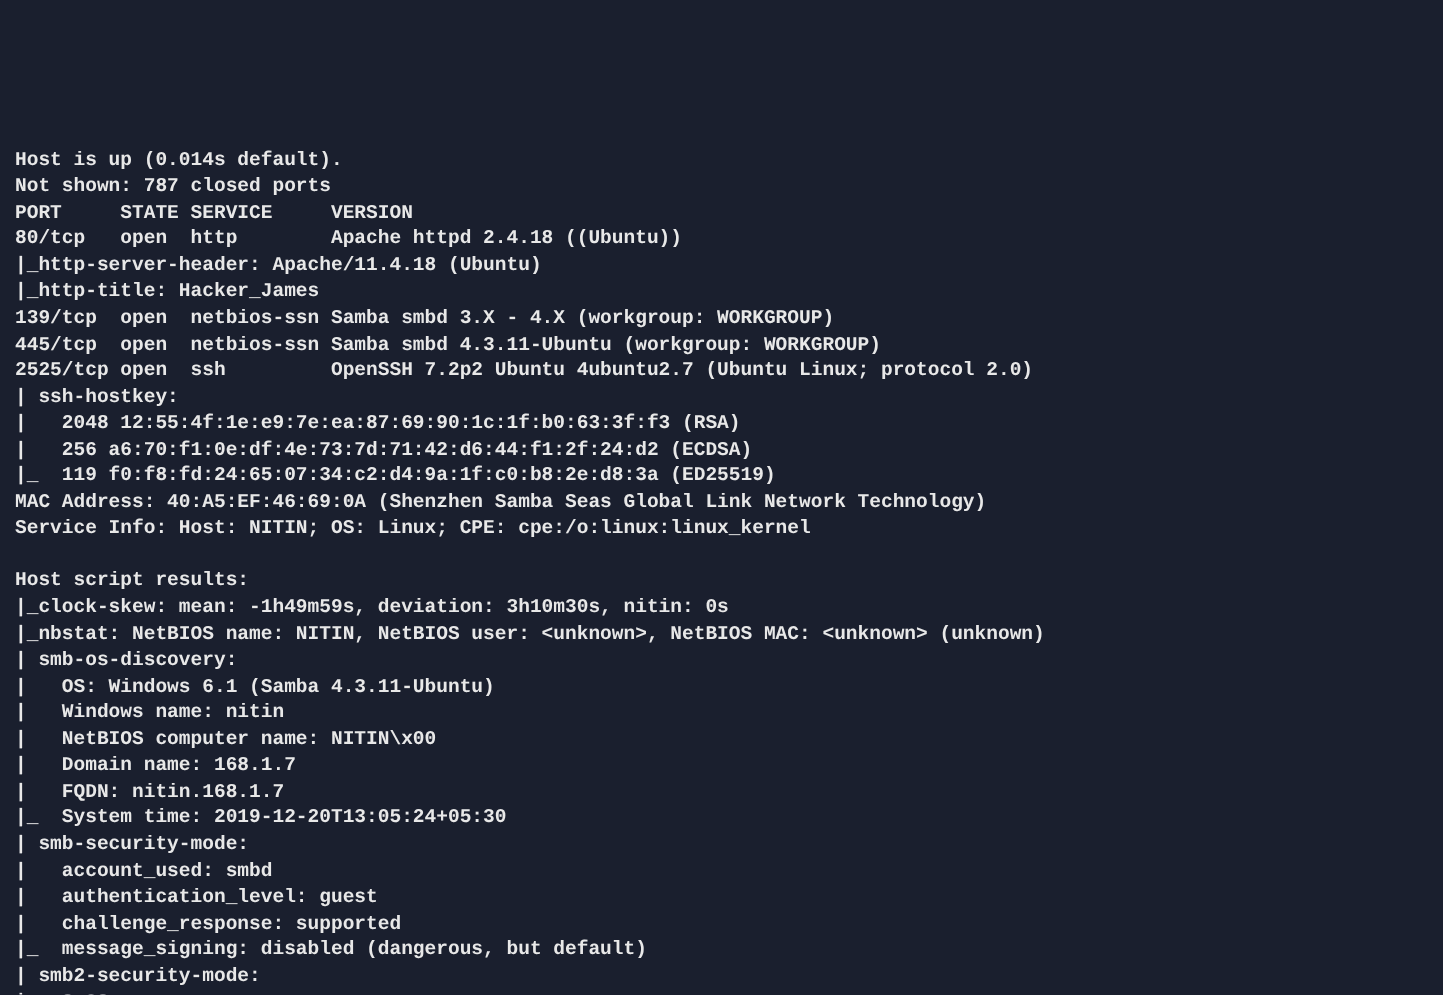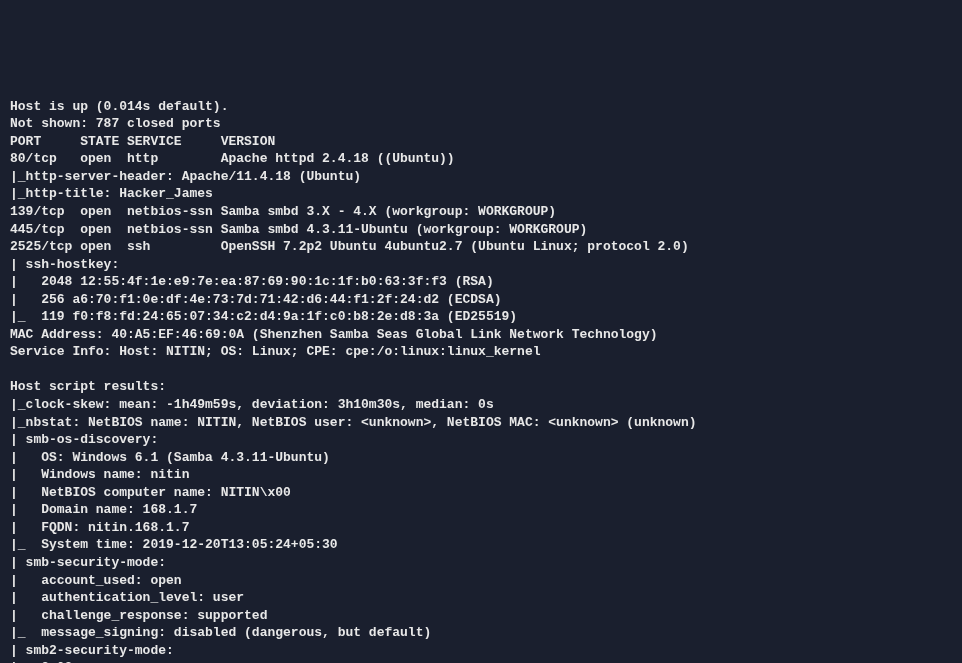--- a/index.html
+++ b/index.html
@@ -39,32 +39,32 @@
 <span>445/tcp  open  netbios-ssn Samba smbd 4.3.11-Ubuntu (workgroup: WORKGROUP)</span>
 <span>2525/tcp open  ssh         OpenSSH 7.2p2 Ubuntu 4ubuntu2.7 (Ubuntu Linux; protocol 2.0)</span>
 <span>| ssh-hostkey:</span>
 <span>|   2048 12:55:4f:1e:e9:7e:ea:87:69:90:1c:1f:b0:63:3f:f3 (RSA)</span>
 <span>|   256 a6:70:f1:0e:df:4e:73:7d:71:42:d6:44:f1:2f:24:d2 (ECDSA)</span>
 <span>|_  119 f0:f8:fd:24:65:07:34:c2:d4:9a:1f:c0:b8:2e:d8:3a (ED25519)</span>
 <span>MAC Address: 40:A5:EF:46:69:0A (Shenzhen Samba Seas Global Link Network Technology)</span>
 <span>Service Info: Host: NITIN; OS: Linux; CPE: cpe:/o:linux:linux_kernel</span>
 <span></span>
 <span>Host script results:</span>
-<span>|_clock-skew: mean: -1h49m59s, deviation: 3h10m30s, median: 0s</span>
+<span>|_clock-skew: mean: -1h49m59s, deviation: 3h10m30s, nitin: 0s</span>
 <span>|_nbstat: NetBIOS name: NITIN, NetBIOS user: &lt;unknown&gt;, NetBIOS MAC: &lt;unknown&gt; (unknown)</span>
 <span>| smb-os-discovery:</span>
 <span>|   OS: Windows 6.1 (Samba 4.3.11-Ubuntu)</span>
 <span>|   Windows name: nitin</span>
 <span>|   NetBIOS computer name: NITIN\x00</span>
 <span>|   Domain name: 168.1.7</span>
 <span>|   FQDN: nitin.168.1.7</span>
 <span>|_  System time: 2019-12-20T13:05:24+05:30</span>
 <span>| smb-security-mode:</span>
-<span>|   account_used: open</span>
-<span>|   authentication_level: user</span>
+<span>|   account_used: smbd</span>
+<span>|   authentication_level: guest</span>
 <span>|   challenge_response: supported</span>
 <span>|_  message_signing: disabled (dangerous, but default)</span>
 <span>| smb2-security-mode:</span>
 <span>|   2.02:</span>
 
 
 
 
 <span></span>
 

